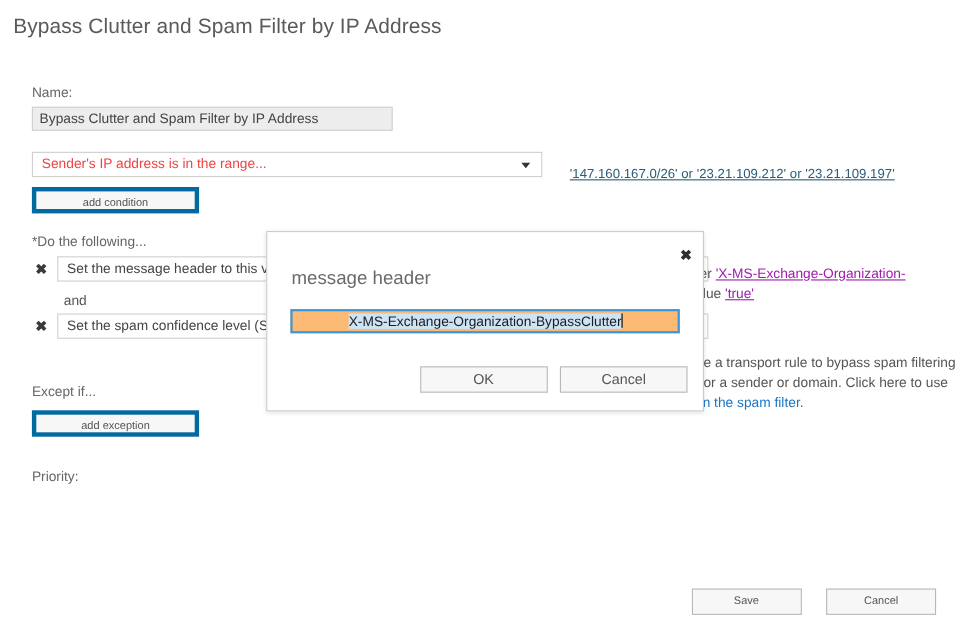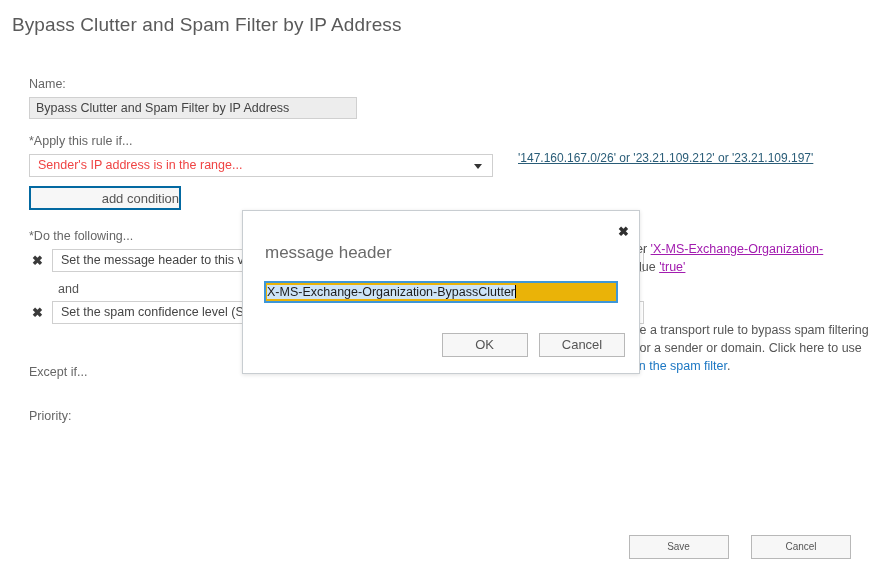--- a/index.html
+++ b/index.html
@@ -85,26 +85,26 @@
     width: 0;
     height: 0;
     border-left: 4.5px solid transparent;
     border-right: 4.5px solid transparent;
     border-top: 5px solid #333333;
   }
 
   .btn {
     box-sizing: border-box;
     display: inline-block;
-    text-align: right;
+    text-align: center;
     background: #f7f7f7;
-    border: 2px solid #0369a1;
-    color: #555555;
-    font-family: "Liberation Sans", sans-serif;
-    font-size: 13px;
+    border: 4px solid #0369a1;
+    color: #555555;
+    font-family: "Liberation Sans", sans-serif;
+    font-size: 10px;
     line-height: 22px;
     cursor: default;
     padding: 0;
   }
   .btn-wide { width: 152px; height: 24px; margin-top: 9px; }
 
   .action-row {
     position: relative;
     display: flex;
     align-items: center;
@@ -200,23 +200,24 @@
     font-weight: 400;
   }
   .modal-input-wrap {
     position: absolute;
     left: 21px;
     top: 70px;
     width: 354px;
     height: 22px;
     box-sizing: border-box;
     border: 2px solid #3e97d8;
-    background: #eab308;
+    background: #fdba74;
     padding: 0;
     overflow: hidden;
+    text-align: center;
   }
   .modal-input-text {
     display: block;
     font-size: 12.5px;
     color: #1c1c1c;
     line-height: 18px;
     padding: 0 0 0 1px;
     margin-top: 0px;
     white-space: nowrap;
   }
@@ -231,21 +232,21 @@
     vertical-align: -2px;
   }
   .modal-buttons {
     position: absolute;
     right: 14px;
     bottom: 16px;
   }
   .modal-btn {
     box-sizing: border-box;
     display: inline-block;
-    width: 86px;
+    width: 116px;
     height: 24px;
     background: #f7f7f7;
     border: 1px solid #b8b8b8;
     color: #555555;
     font-family: "Liberation Sans", sans-serif;
     font-size: 13px;
     line-height: 22px;
     text-align: center;
     margin-left: 7px;
     cursor: default;
@@ -278,21 +279,20 @@
 
 <div class="page-title">Bypass Clutter and Spam Filter by IP Address</div>
 
 <div class="form-area">
 
   <div class="field-label">Name:</div>
   <input class="name-input" type="text" value="Bypass Clutter and Spam Filter by IP Address" style="">
 
   <div class="spacer-14"></div>
 
-  <div class="field-label">*Apply this rule if...</div>
   <div class="select-row">
     <div class="rule-select">
       <span>Sender's IP address is in the range...</span>
       <span class="caret"></span>
     </div>
   </div>
   <div class="btn btn-wide">add condition</div>
 
   <div class="spacer-18"></div>
 
@@ -309,20 +309,21 @@
     <div class="remove-x">✖</div>
     <div class="action-select">Set the spam confidence level (SCL) to...</div>
   </div>
 
   <div class="spacer-22"></div>
 
 
   <div class="spacer-18"></div>
 
   <div class="field-label">Except if...</div>
+  <div class="btn btn-wide">add exception</div>
 
   <div class="spacer-18"></div>
 
   <div class="spacer-10"></div>
   <div class="field-label">Priority:</div>
 
 </div>
 
 <a class="side-link" style="left:518px; top:151px;">'147.160.167.0/26' or '23.21.109.212' or '23.21.109.197'</a>
 

